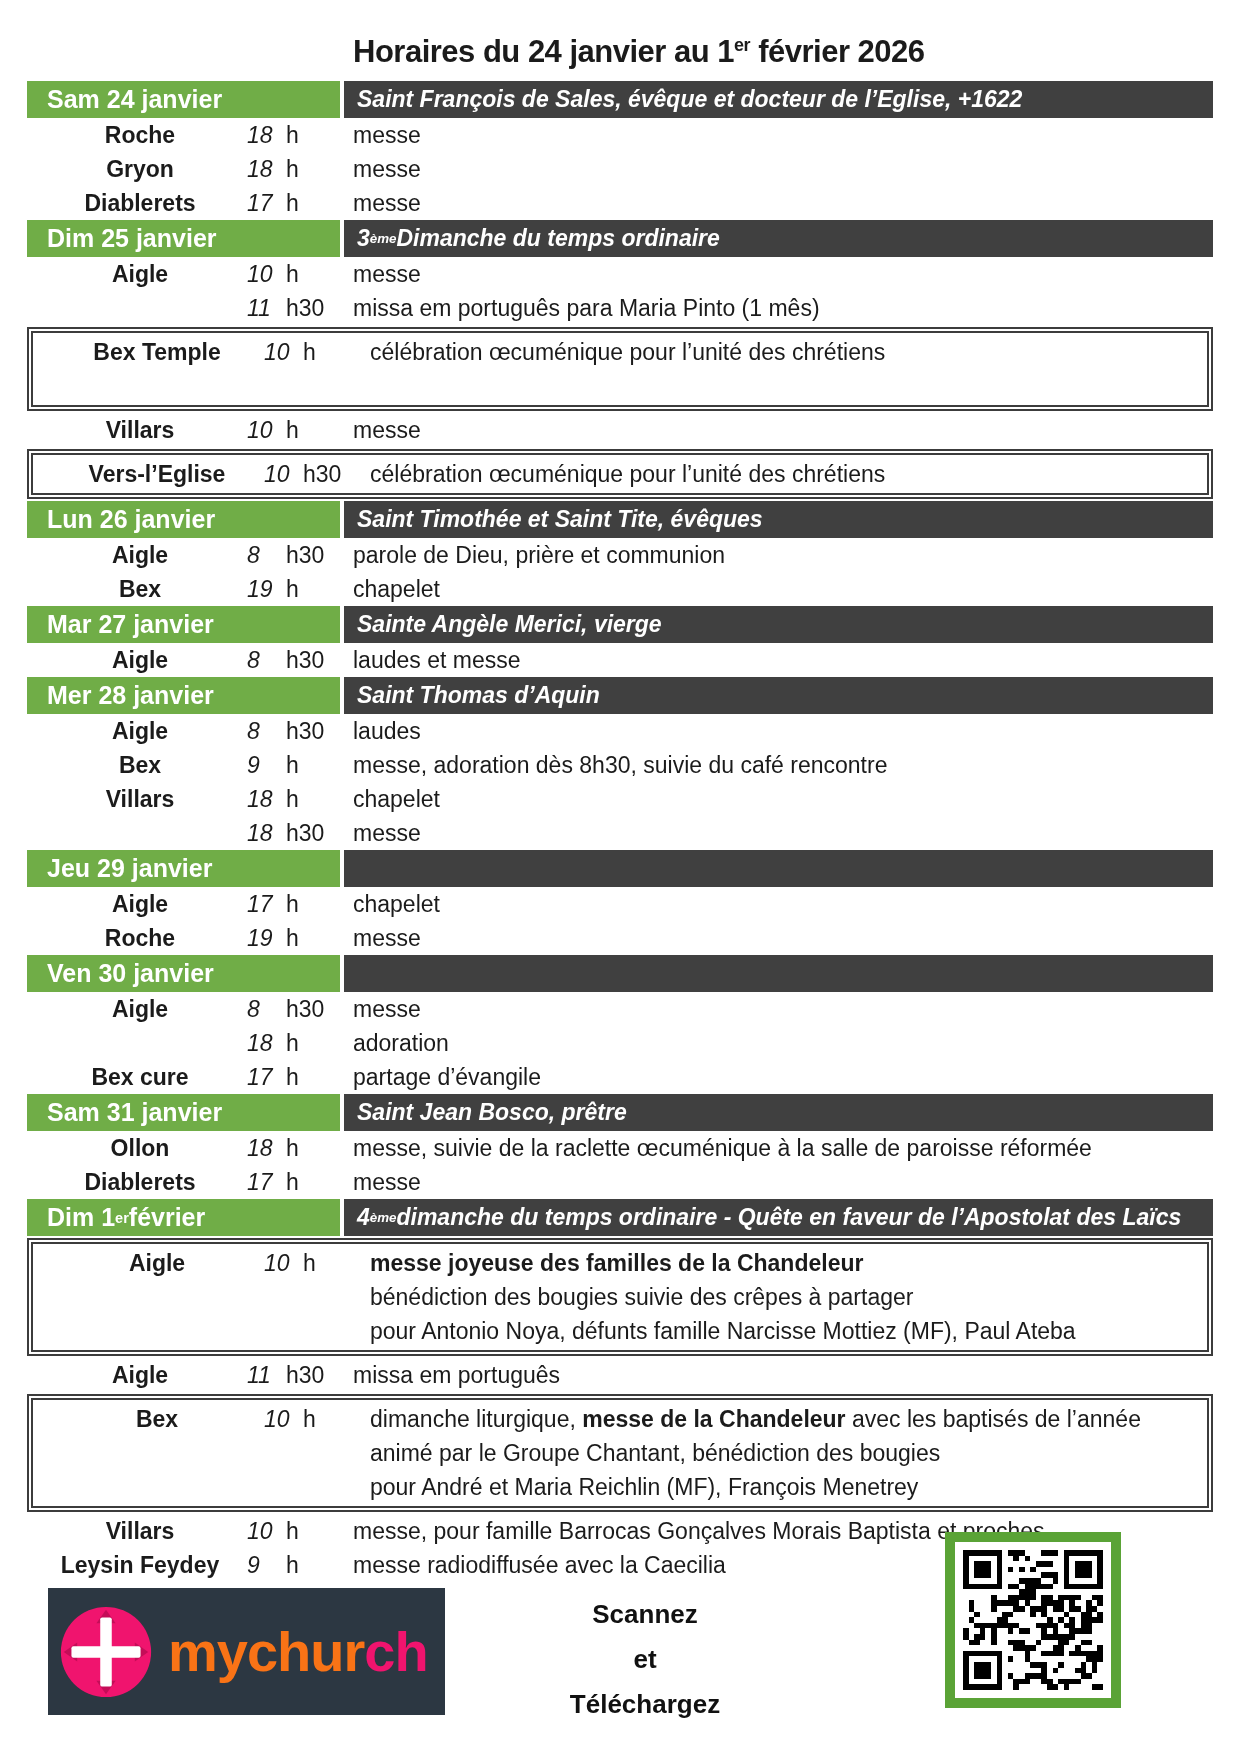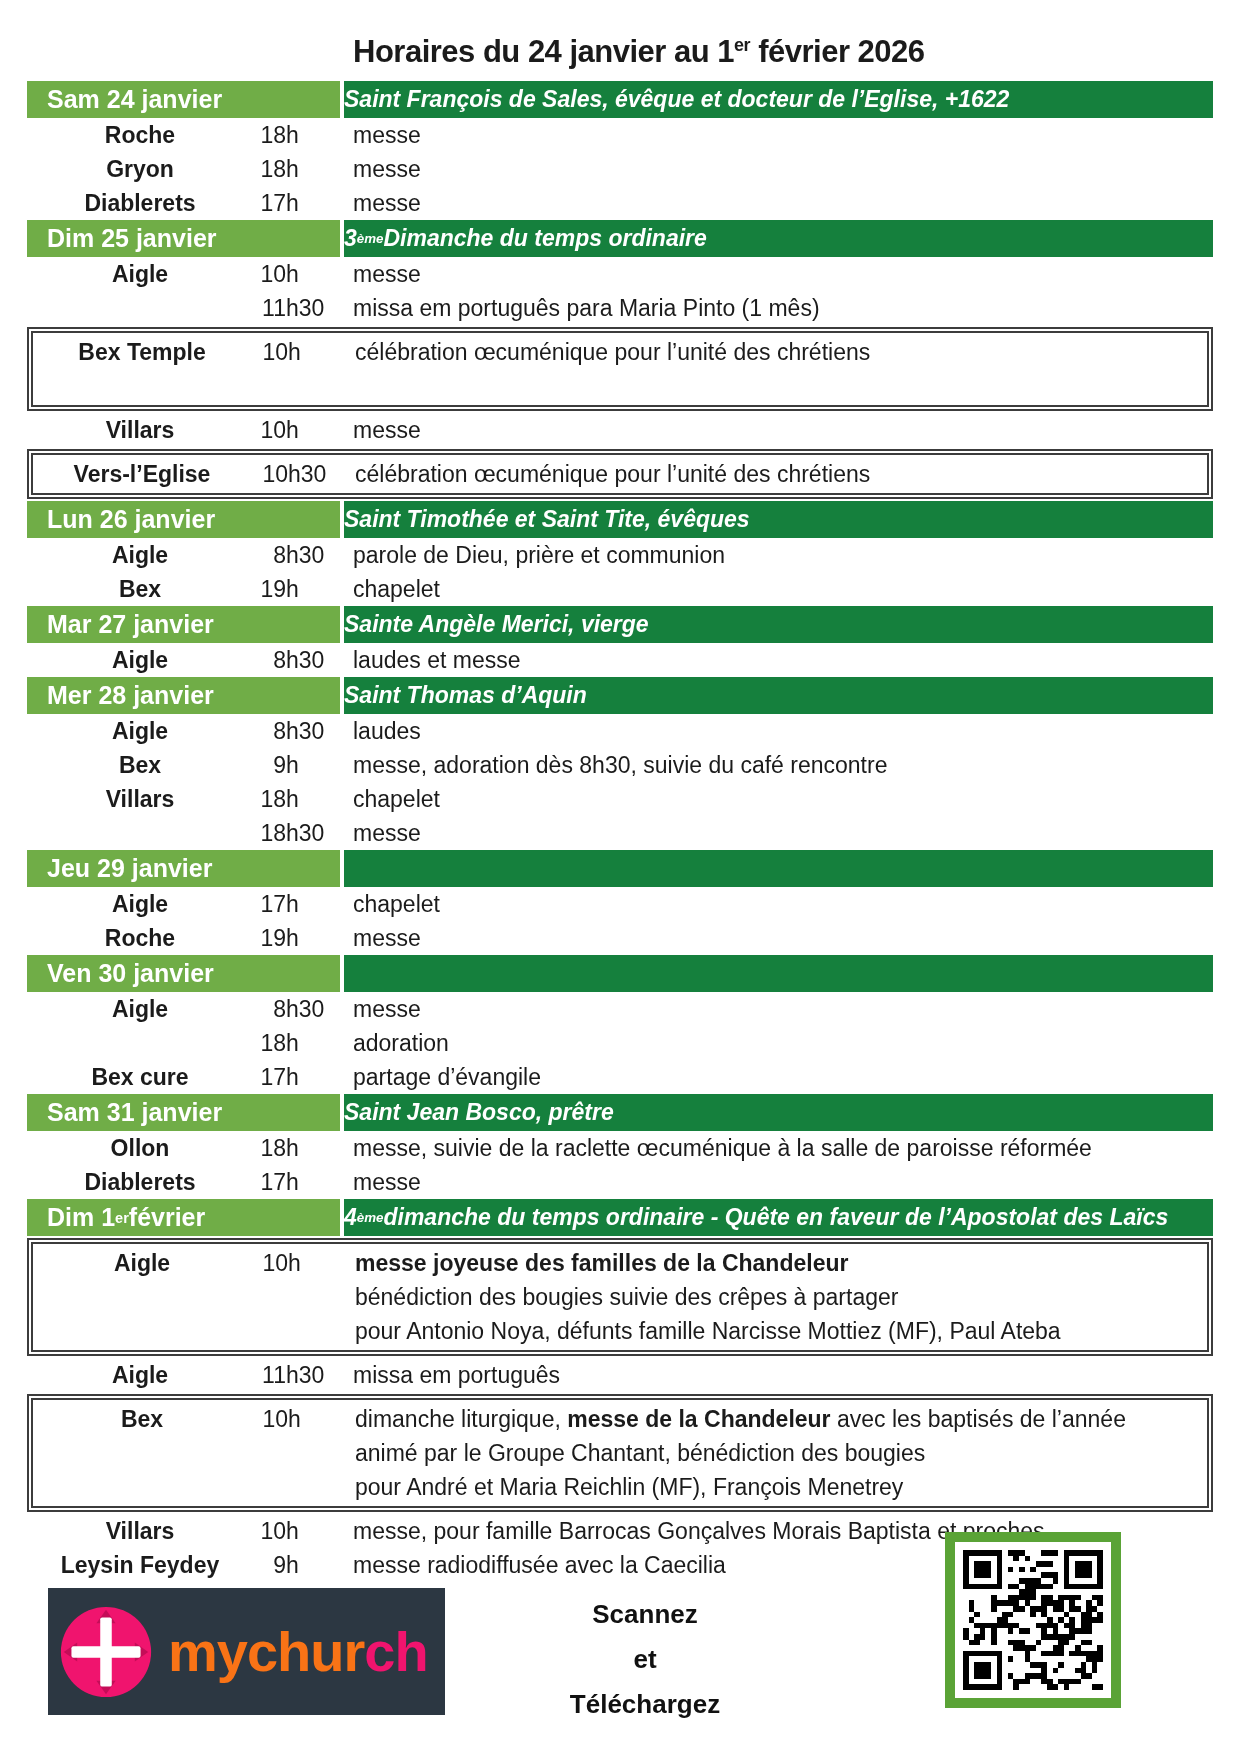--- a/index.html
+++ b/index.html
@@ -14,33 +14,33 @@
   }
   .doc-title sup,.banner sup{font-size:58%;vertical-align:super;line-height:0;}
   
   .banner{display:flex;height:37px;align-items:stretch;}
   .banner-day{
     width:313px;background:#70ad47;color:#ffffff;font-weight:bold;font-size:25px;
     display:flex;align-items:center;padding-left:20px;box-sizing:border-box;white-space:nowrap;
   }
   .banner-gap{width:4px;background:#ffffff;}
   .banner-saint{
-    flex:1;background:#15803d;color:#ffffff;font-weight:bold;font-style:italic;font-size:23px;
-    display:flex;align-items:center;box-sizing:border-box;white-space:nowrap;overflow:hidden;
+    flex:1;background:#404040;color:#ffffff;font-weight:bold;font-style:italic;font-size:23px;
+    display:flex;align-items:center;padding-left:13px;box-sizing:border-box;white-space:nowrap;overflow:hidden;
   }
   
   .row{display:flex;height:34px;line-height:34px;font-size:23px;}
   .place{width:220px;padding-left:6px;box-sizing:border-box;font-weight:bold;white-space:nowrap;text-align:center;}
   .time{width:106px;display:flex;box-sizing:border-box;}
-  .time .th{flex:0 0 39px;text-align:right;}
+  .time .th{flex:0 0 39px;text-align:left;font-style:italic;}
   .time .tm{flex:1;text-align:left;}
   .desc{flex:1;white-space:nowrap;overflow:hidden;}
   .desc strong{font-weight:bold;}
   .box{
-    border:6px double #3c3c3c;margin:2px 0;padding:2px 2px;box-sizing:border-box;
+    border:6px double #3c3c3c;margin:2px 0;padding:2px 17px;box-sizing:border-box;
   }
   .box .place{padding-left:0;width:214px;}
   
   .logo-box{
     position:absolute;left:48px;top:1588px;width:397px;height:127px;background:#2c3742;
     display:flex;align-items:center;
   }
   .logo-icon{margin-left:10px;flex:0 0 96px;}
   .logo-word{font-size:56px;font-weight:bold;letter-spacing:-1px;margin-left:14px;line-height:1;}
   .logo-word .w1{color:#f97316;}

